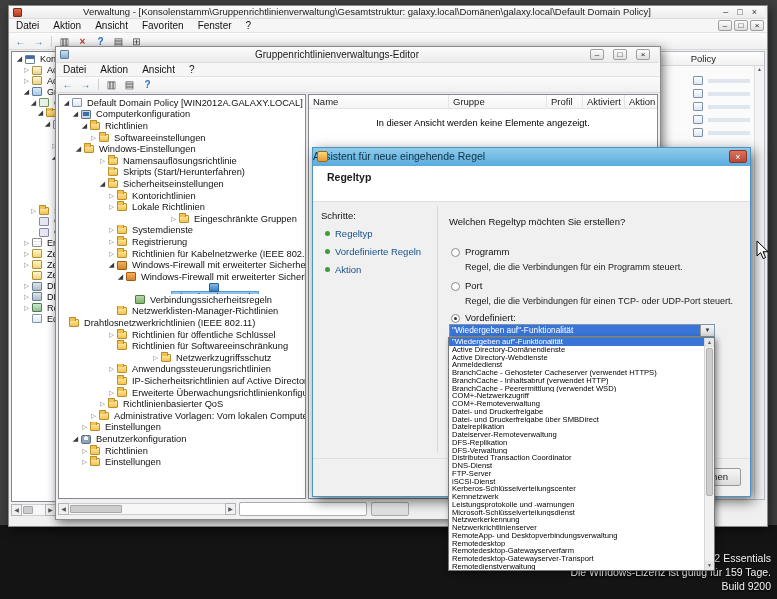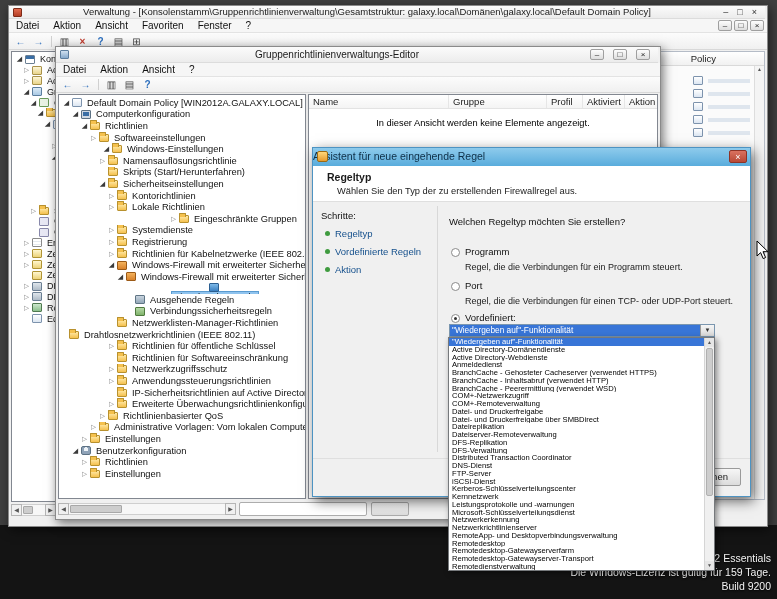--- a/index.html
+++ b/index.html
@@ -369,21 +369,21 @@
       <div class="erow" style="padding-left: 21px;">
         <span class="tw e">◢</span>
         <span class="ic ic-folder"></span>
         <span class="tlbl">Richtlinien</span>
       </div>
       <div class="erow" style="padding-left: 30px;">
         <span class="tw">▷</span>
         <span class="ic ic-folder"></span>
         <span class="tlbl">Softwareeinstellungen</span>
       </div>
-      <div class="erow" style="padding-left: 43px;">
+      <div class="erow" style="padding-left: 15px;">
         <span class="tw e">◢</span>
         <span class="ic ic-folder"></span>
         <span class="tlbl">Windows-Einstellungen</span>
       </div>
       <div class="erow" style="padding-left: 39px;">
         <span class="tw">▷</span>
         <span class="ic ic-folder"></span>
         <span class="tlbl">Namensauflösungsrichtlinie</span>
       </div>
       <div class="erow" style="padding-left: 39px;">
@@ -436,25 +436,20 @@
         <span class="ic ic-firewall"></span>
         <span class="tlbl">Windows-Firewall mit erweiterter Sicherheit</span>
       </div>
       <div class="erow" style="padding-left: 66px; flex-direction: column;">
         <span class="tw"></span>
         <span class="ic ic-inbound"></span>
         <span class="tlbl sel">Eingehende Regeln</span>
       </div>
       <div class="erow" style="padding-left: 66px;">
         <span class="tw"></span>
-        <span class="ic ic-outbound"></span>
-        <span class="tlbl">Ausgehende Regeln</span>
-      </div>
-      <div class="erow" style="padding-left: 66px;">
-        <span class="tw"></span>
         <span class="ic ic-connsec"></span>
         <span class="tlbl">Verbindungssicherheitsregeln</span>
       </div>
       <div class="erow" style="padding-left: 48px;">
         <span class="tw"></span>
         <span class="ic ic-folder"></span>
         <span class="tlbl">Netzwerklisten-Manager-Richtlinien</span>
       </div>
       <div class="erow" style="">
         <span class="tw"></span>
@@ -464,21 +459,21 @@
       <div class="erow" style="padding-left: 48px;">
         <span class="tw">▷</span>
         <span class="ic ic-folder"></span>
         <span class="tlbl">Richtlinien für öffentliche Schlüssel</span>
       </div>
       <div class="erow" style="padding-left: 48px;">
         <span class="tw"></span>
         <span class="ic ic-folder"></span>
         <span class="tlbl">Richtlinien für Softwareeinschränkung</span>
       </div>
-      <div class="erow" style="padding-left: 48px;">
+      <div class="erow" style="padding-left: 48px; margin-left: 44px;">
         <span class="tw">▷</span>
         <span class="ic ic-folder"></span>
         <span class="tlbl">Netzwerkzugriffsschutz</span>
       </div>
       <div class="erow" style="padding-left: 48px;">
         <span class="tw">▷</span>
         <span class="ic ic-folder"></span>
         <span class="tlbl">Anwendungssteuerungsrichtlinien</span>
       </div>
       <div class="erow" style="padding-left: 48px;">
@@ -548,21 +543,20 @@
 
 <div id="wizard">
   <div class="dlg-tbar">
     <span class="dlg-icon"></span>
     <span class="ttl">Assistent für neue eingehende Regel</span>
   </div>
   <div class="dlg-close">×</div>
 
   <div class="dlg-head">
     <div class="h1">Regeltyp</div>
-    <div class="h2">Wählen Sie den Typ der zu erstellenden Firewallregel aus.</div>
   </div>
 
   <div class="steps-cap">Schritte:</div>
   <div class="steps-list" id="steps-list">
       <div class="step">
         <span class="dot"></span>
         <span>Regeltyp</span>
       </div>
       <div class="step">
         <span class="dot"></span>

